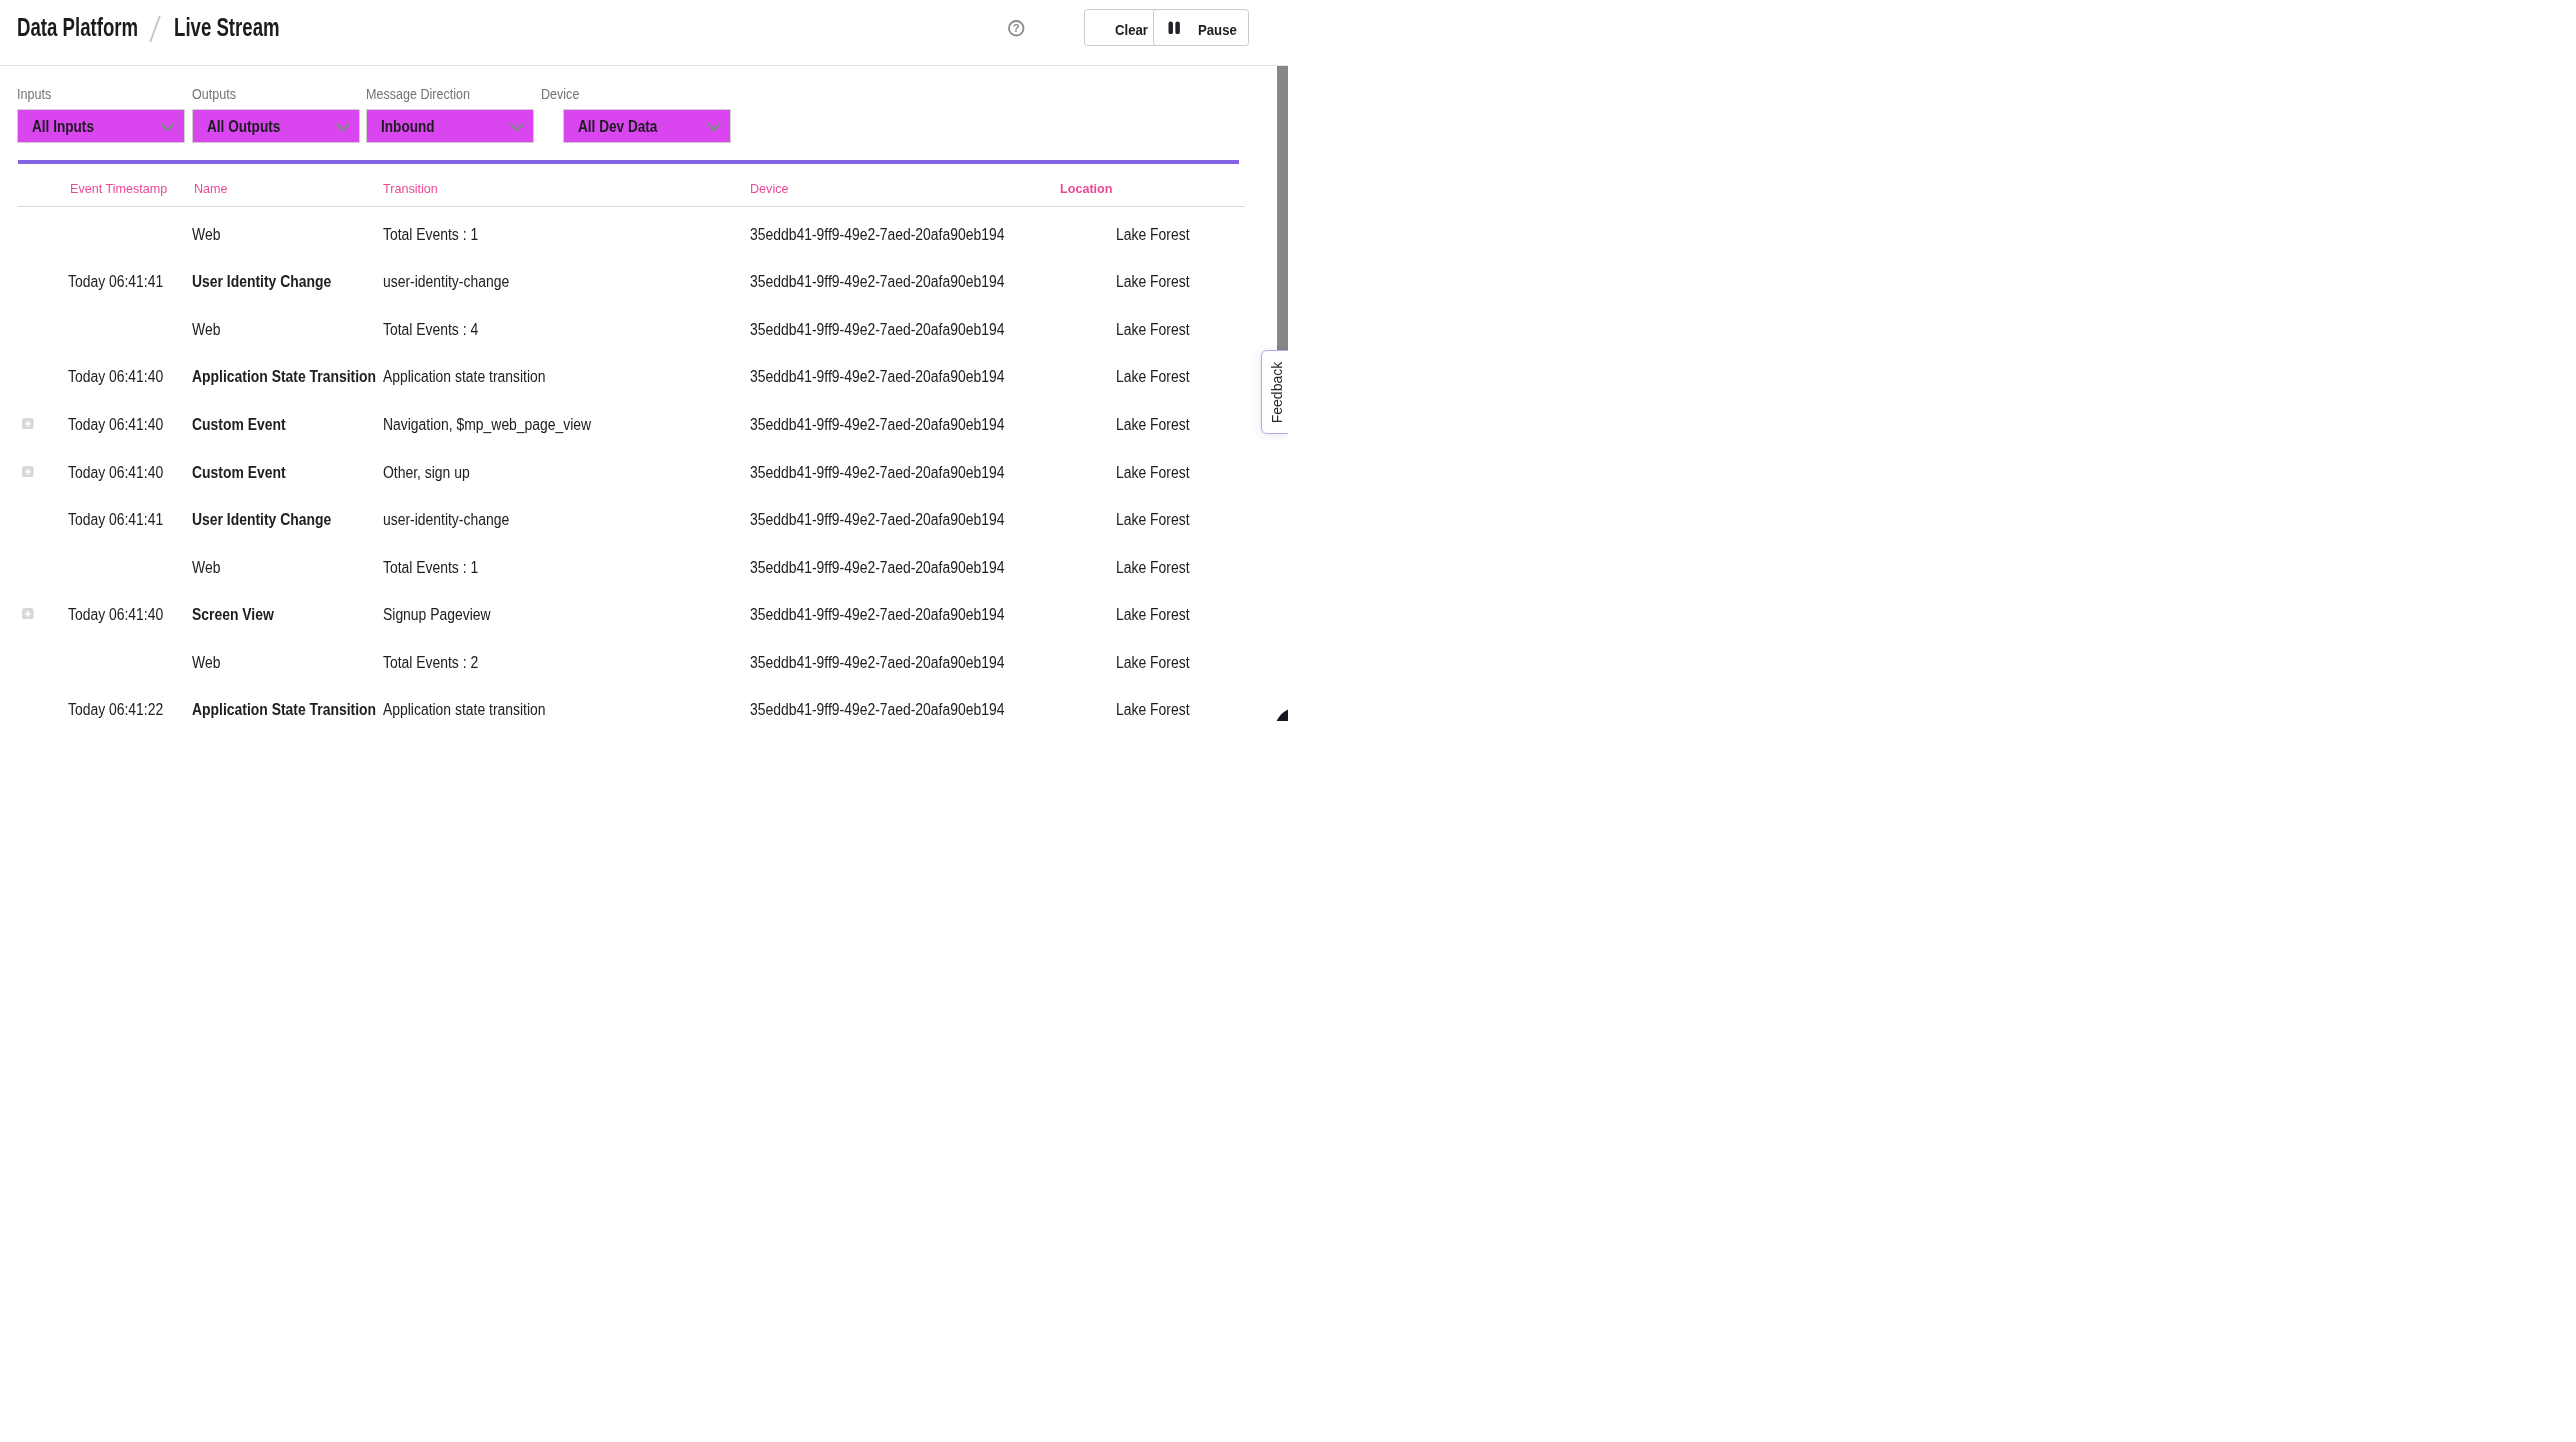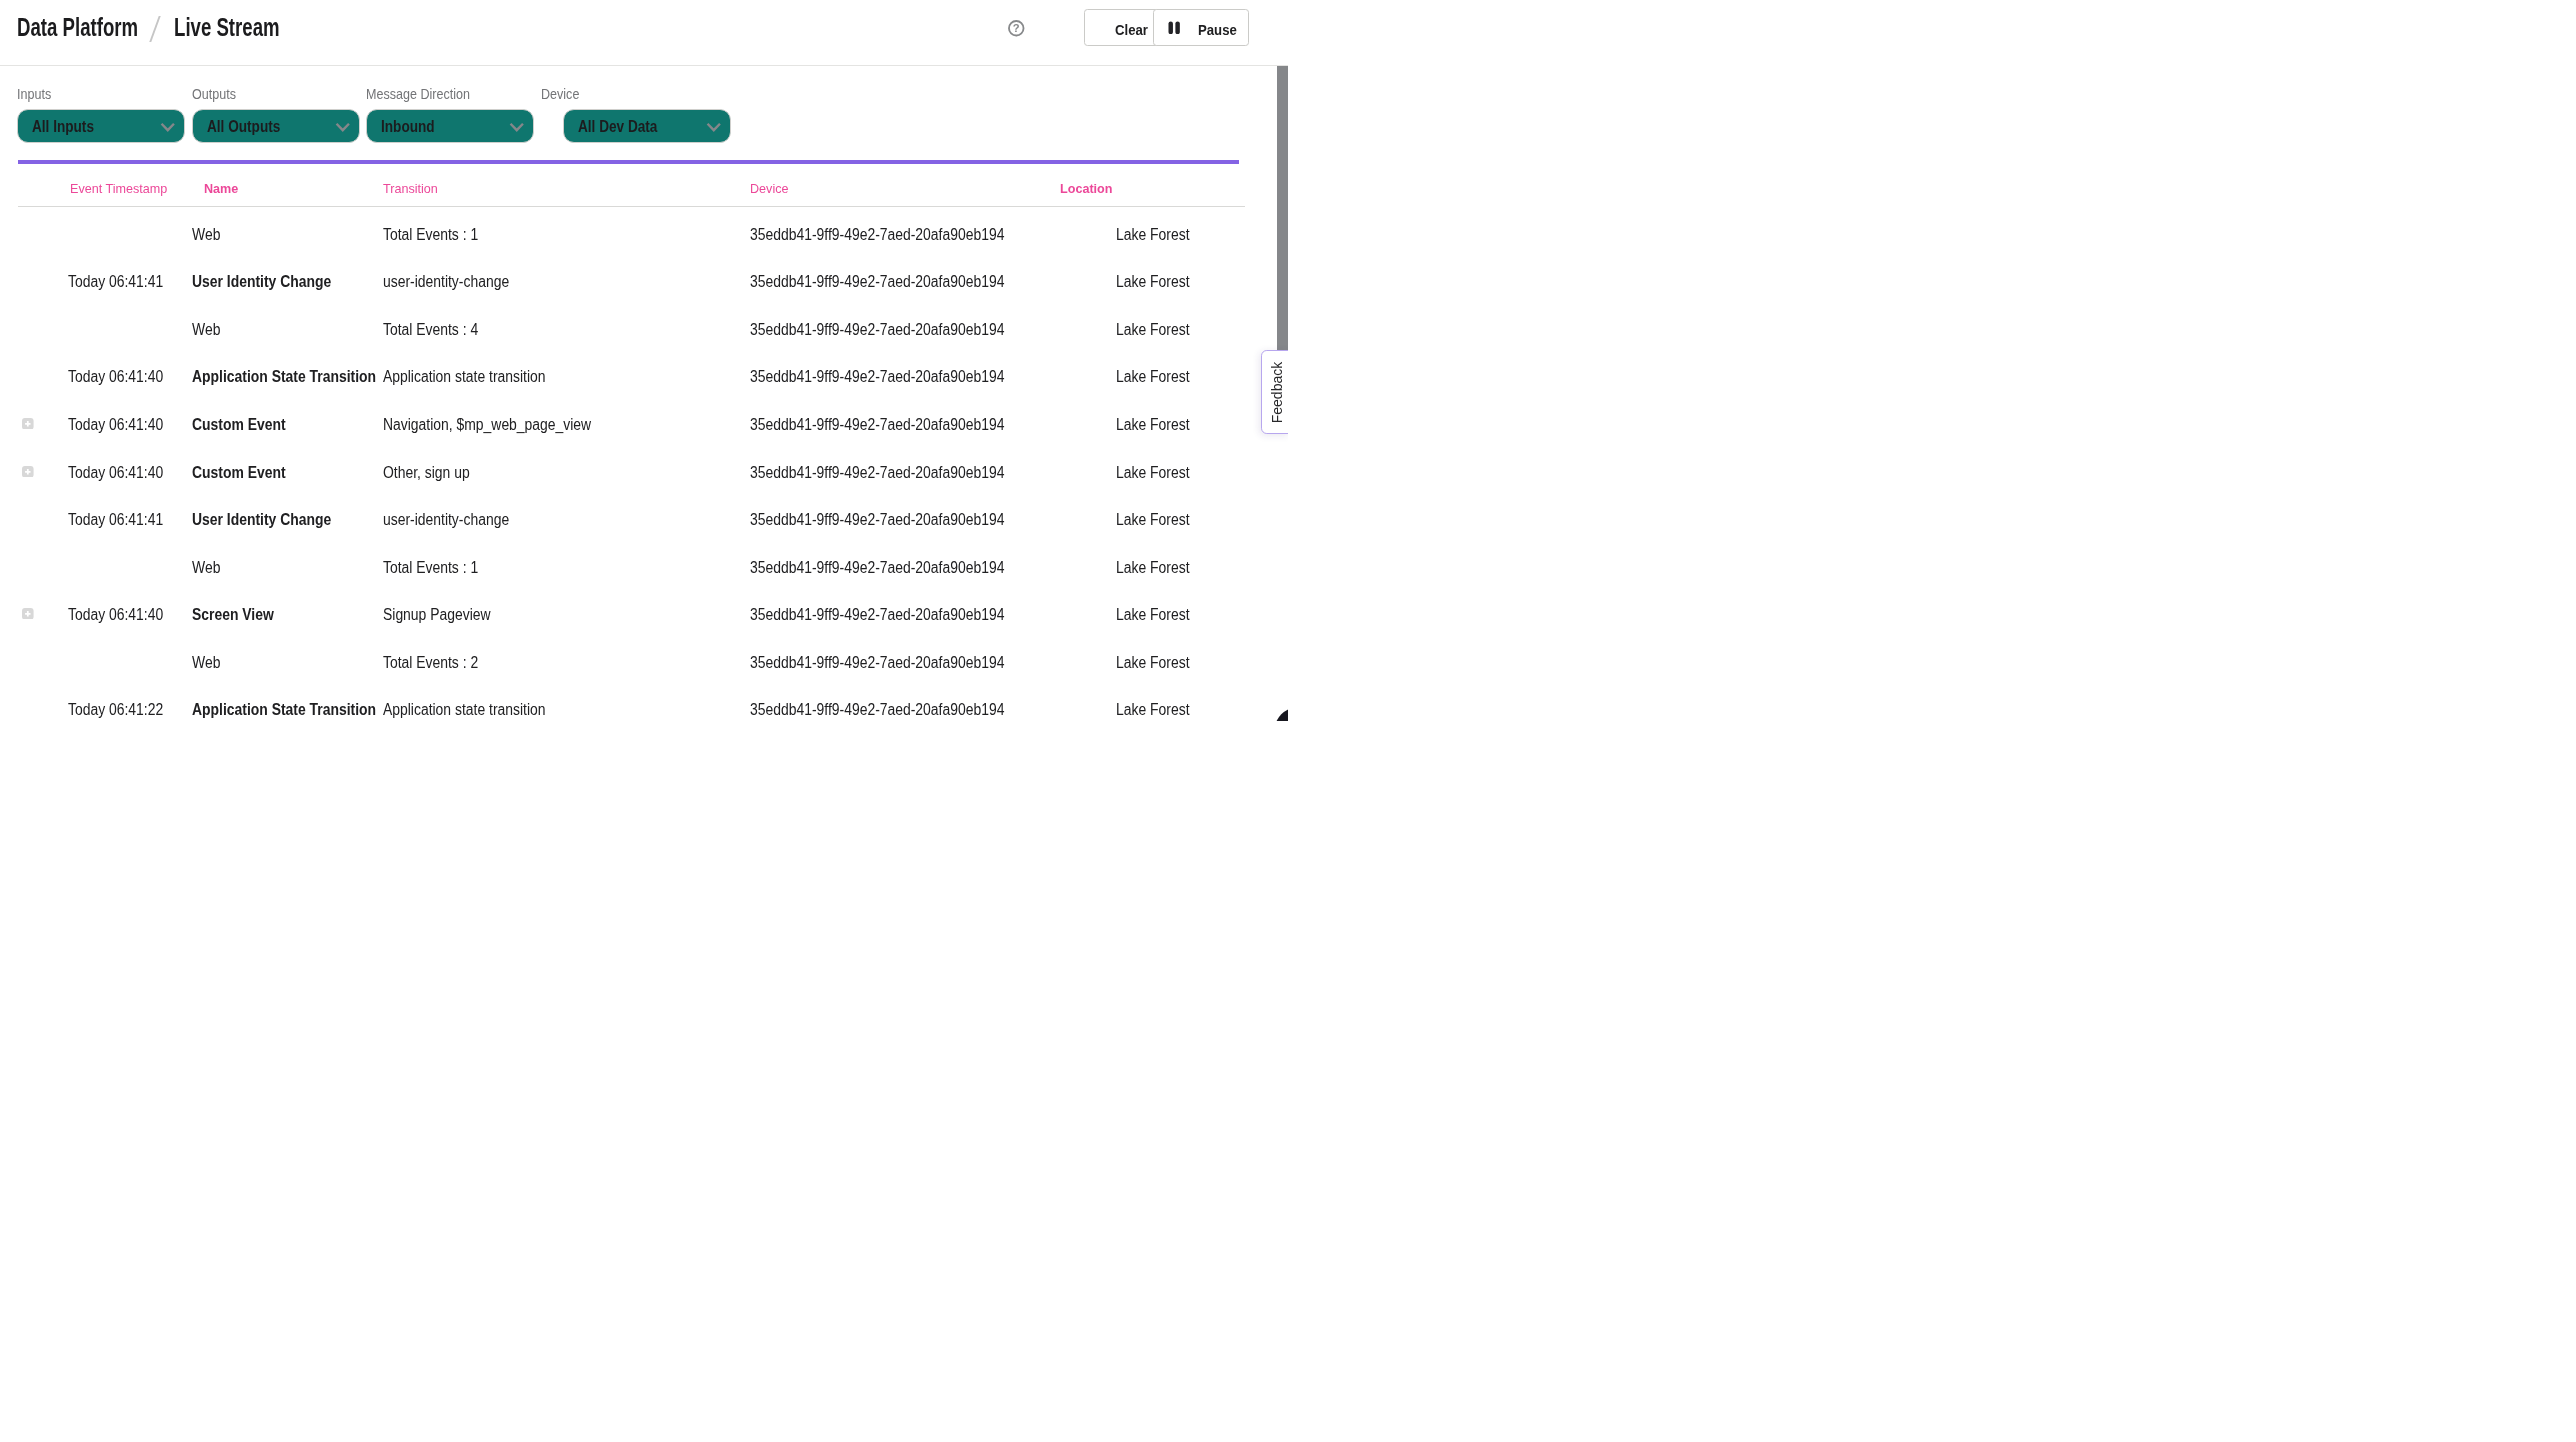--- a/index.html
+++ b/index.html
@@ -15,21 +15,21 @@
   #slash { position:absolute; left:154px; top:15.5px; width:1.7px; height:26px;
     background:#c6c6c6; transform:skewX(-20deg); }
   #helpicon { position:absolute; left:1008px; top:20px; }
   .btn { position:absolute; top:8.7px; height:37px; border:1px solid #cbcbc8;
     border-radius:3.4px; background:#fff; }
 
   
   .flabel { position:absolute; top:87px; font-size:14.6px; line-height:14.6px; color:#737477;
     transform:scaleX(0.86); transform-origin:left top; white-space:nowrap; }
   .fbox { position:absolute; top:109px; width:168px; height:34px;
-    border:1px solid #cfcfcc; border-radius:11px; background:#0f766e; }
+    border:1px solid #cfcfcc; border-radius:1px; background:#d946ef; }
   .fbox .val { position:absolute; left:13.6px; top:0; line-height:33px; font-size:16px;
     font-weight:bold; color:#1c1c1e; transform:scaleX(0.85); transform-origin:left top;
     white-space:nowrap; }
   .fbox svg { position:absolute; right:8.3px; top:12px; }
 
   #purplebar { position:absolute; left:17.5px; top:160px; width:1221px; height:4.1px;
     background:#8463e4; }
 
   
   .th { position:absolute; top:183px; font-size:12.6px; line-height:12.6px; color:#ec4899;
@@ -111,21 +111,21 @@
   <div class="fbox" style="left:563px;">
       <span class="val">All Dev Data</span>
     <svg width="15.5" height="9.7" viewBox="0 0 16 10">
         <polyline points="1.6,1.8 8,8.4 14.4,1.8" fill="none" stroke="#85878a" stroke-width="2.5"></polyline>
       </svg>
     </div>
 
   <div id="purplebar"></div>
 
   <span class="th" style="left:70px;">Event Timestamp</span>
-  <span class="th" style="left:204px;font-weight:bold;">Name</span>
+  <span class="th" style="left:194px;">Name</span>
   <span class="th" style="left:383px;">Transition</span>
   <span class="th" style="left:750px;">Device</span>
   <span class="th" style="left:1060px;font-weight:bold;">Location</span>
   <div id="thdivider"></div>
 
   <div class="row" style="top:211px;">
     <span class="cell c2">Web</span>
     <span class="cell c3">Total Events : 1</span>
     <span class="cell c4">35eddb41-9ff9-49e2-7aed-20afa90eb194</span>
     <span class="cell c5">Lake Forest</span>

